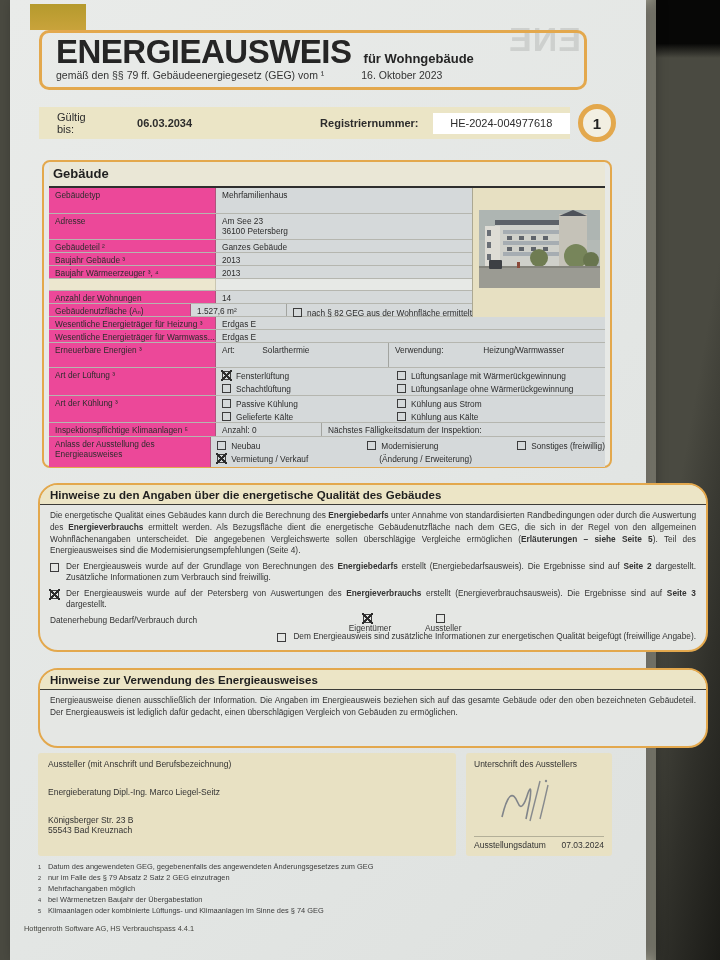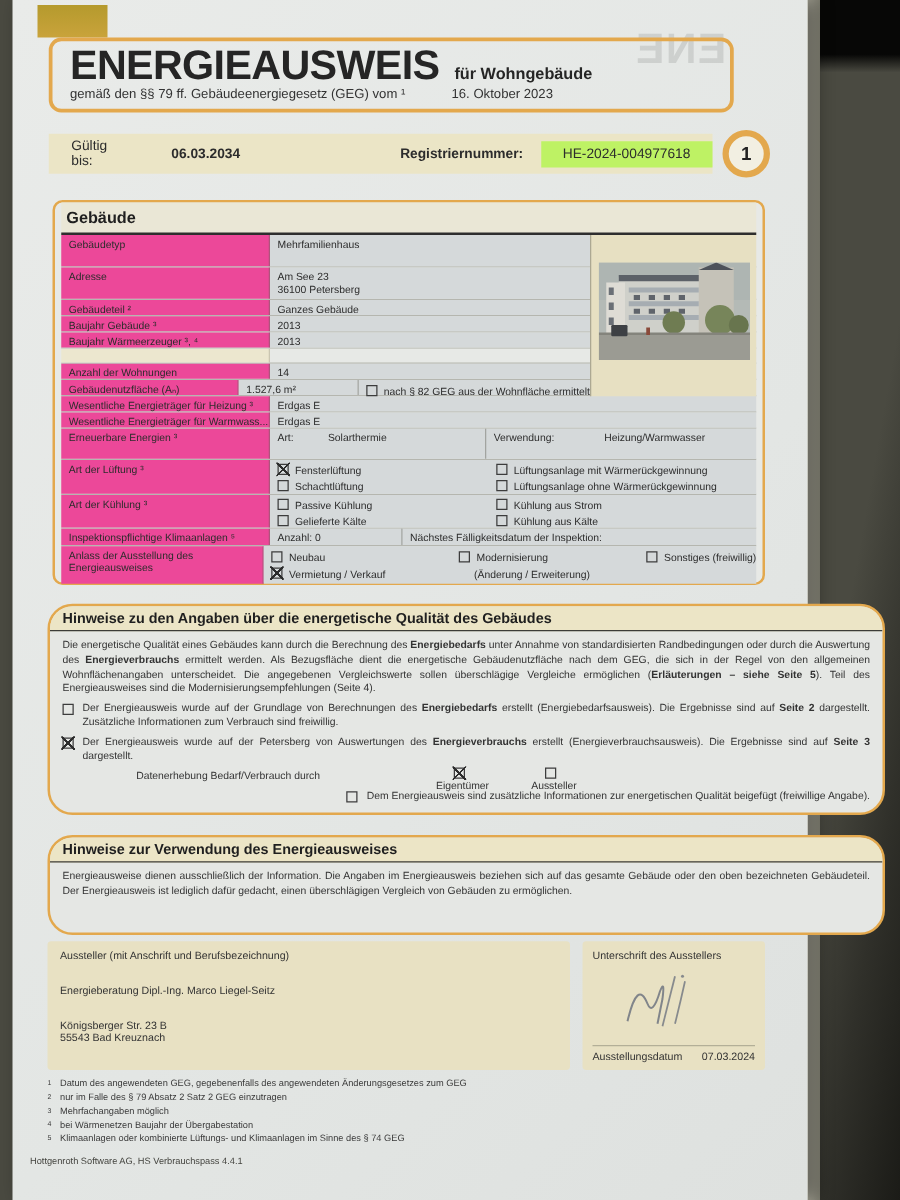--- a/index.html
+++ b/index.html
@@ -28,21 +28,21 @@
   .sub-title{font-size:13px;font-weight:bold;color:#252525;}
   .law-row{font-size:10.5px;color:#333;margin-top:-1px;}
   .law-date{margin-left:34px;}
 
   
   .validity-bar{position:absolute;left:29px;top:107px;width:531px;height:32px;
     background:#ebe5c6;display:flex;align-items:center;font-size:11px;}
   .v-label{margin-left:18px;}
   .v-date{font-weight:bold;margin-left:32px;}
   .v-reg-label{font-weight:bold;margin-left:128px;}
-  .v-reg-box{margin-left:14px;width:140px;height:21px;background:#bef264;
+  .v-reg-box{margin-left:14px;width:140px;height:21px;background:#ffffff;
     display:flex;align-items:center;justify-content:center;font-size:11px;}
   .page-circle{position:absolute;left:568px;top:104px;width:28px;height:28px;
     border:5px solid #e3a84d;border-radius:50%;background:#f2efe2;
     display:flex;align-items:center;justify-content:center;font-size:15px;font-weight:bold;color:#222;}
 
   
   .gebaeude-box{position:absolute;left:32px;top:160px;width:570px;height:308px;
     border:2px solid #e3a84d;border-radius:8px;box-sizing:border-box;padding:0 5px;background:#e7e9e6;}
   .section-title{font-size:13px;font-weight:bold;color:#1f1f1f;padding:4px 4px 2px 4px;
     border-bottom:2px solid #2e2e2e;height:18px;background:#eae7d6;}
@@ -75,21 +75,21 @@
   
   .hint-box{position:absolute;left:28px;width:670px;border:2px solid #e3a84d;border-radius:20px;
     box-sizing:border-box;background:#e5e7e4;overflow:hidden;}
   .hint1{top:483px;height:169px;}
   .hint2{top:668px;height:80px;}
   .hint-title{background:#ece5c6;font-size:11.5px;font-weight:bold;color:#1f1f1f;
     padding:4px 10px 3px 10px;border-bottom:1.5px solid #3c3c38;}
   .hint-body{padding:5px 10px 0 10px;font-size:8.3px;line-height:1.42;text-align:justify;color:#333;}
   .hint-item{display:flex;margin-top:4px;font-size:8.3px;line-height:1.35;text-align:justify;color:#333;justify-content:flex-end;}
   .hint-item .cb{margin-top:2px;margin-right:7px;}
-  .daten-row{display:flex;align-items:center;margin-top:4px;font-size:8.3px;color:#333;text-align:center;}
+  .daten-row{display:flex;align-items:center;margin-top:4px;font-size:8.3px;color:#333;}
   .daten-row .opt{margin-left:0;flex-direction:column;}
 
   
   .issuer-left{position:absolute;left:28px;top:753px;width:418px;height:103px;background:#e8e1c3;
     border-radius:3px;font-size:8.5px;color:#333;padding:6px 10px;box-sizing:border-box;}
   .issuer-right{position:absolute;left:456px;top:753px;width:146px;height:103px;background:#e8e1c3;
     border-radius:3px;font-size:8.5px;color:#333;padding:6px 8px;box-sizing:border-box;}
   .issuer-name{margin-top:18px;}
   .issuer-street{margin-top:18px;}
   .date-row{position:absolute;left:8px;right:8px;bottom:6px;display:flex;justify-content:space-between;

